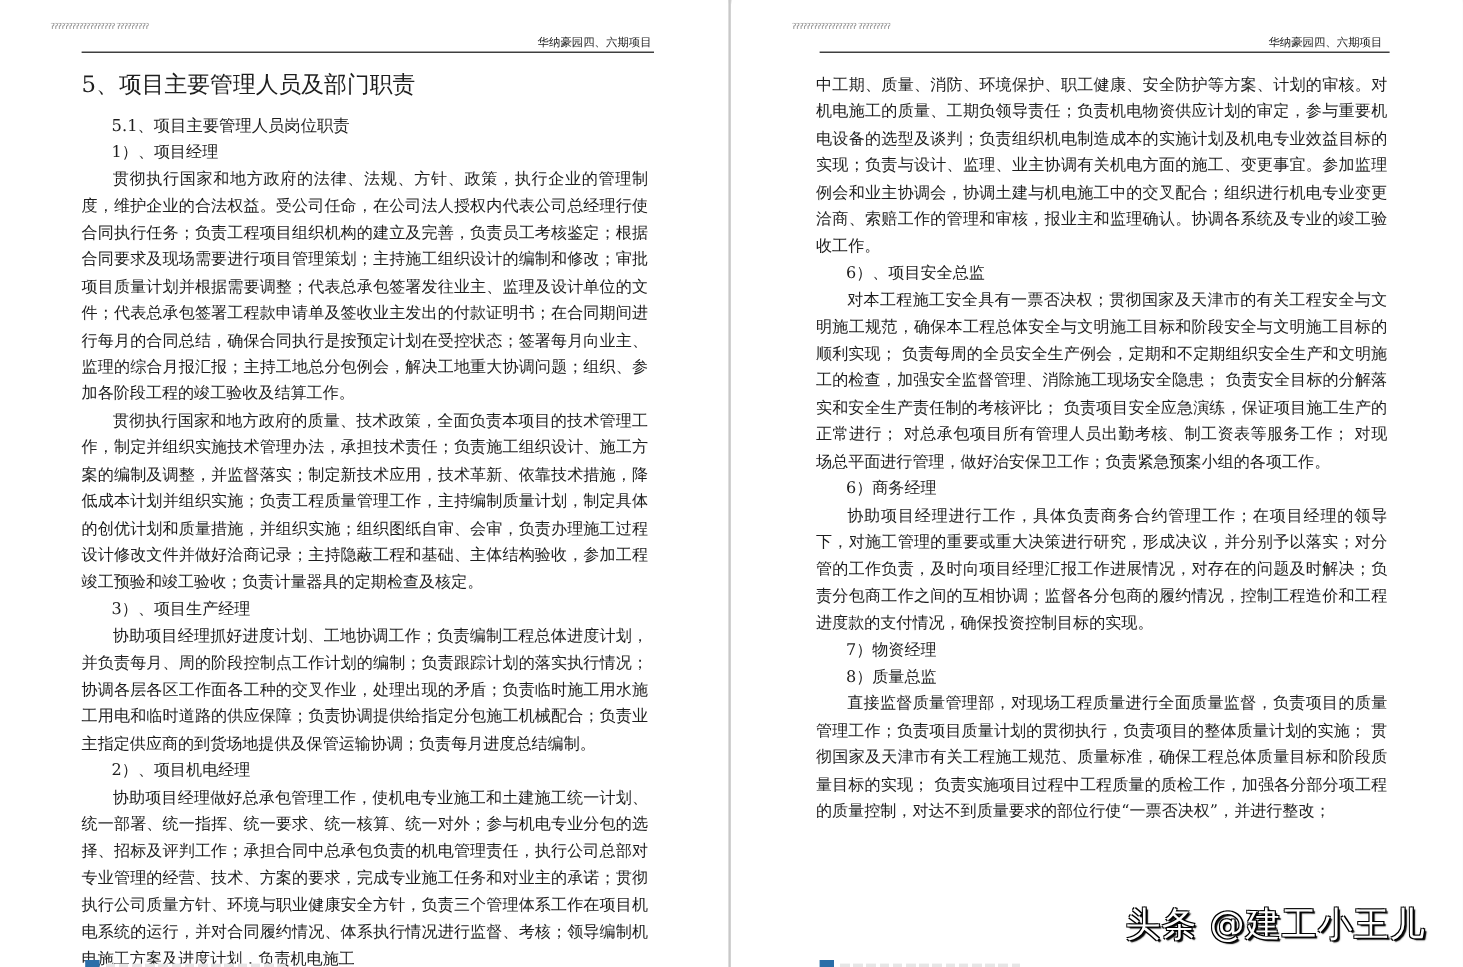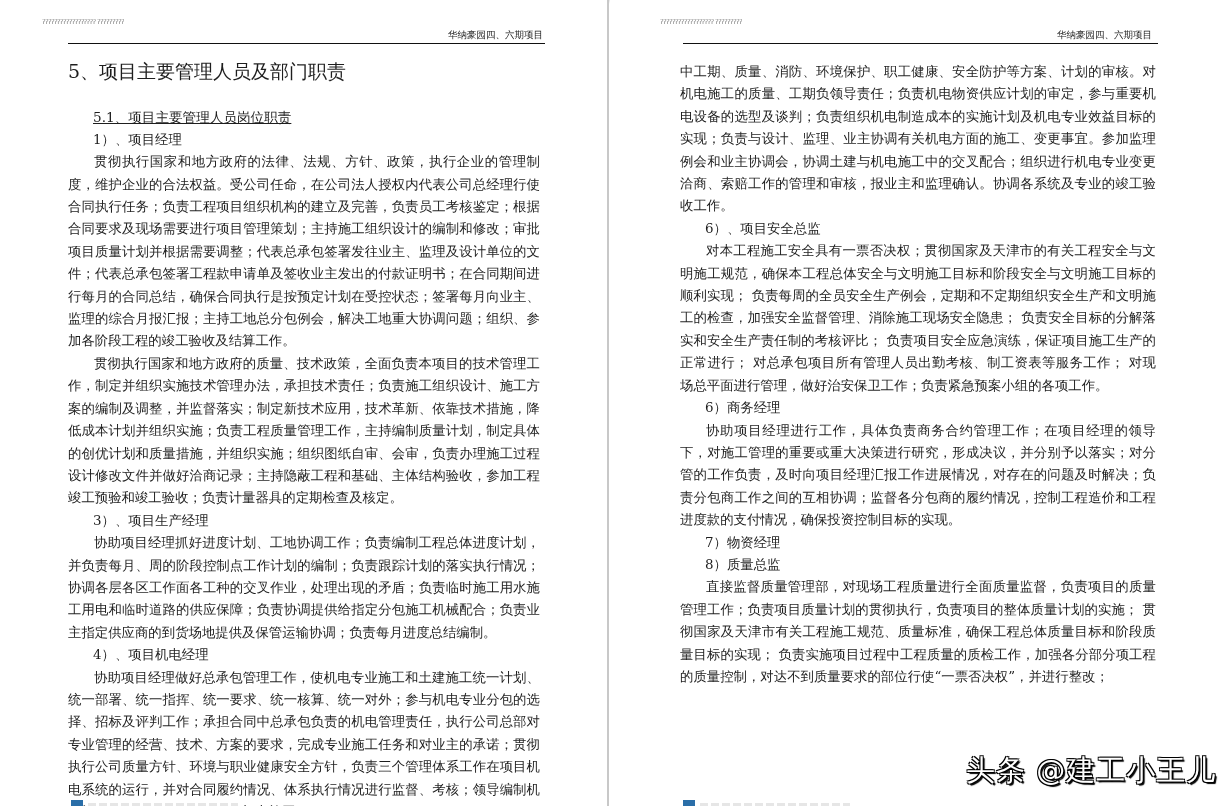--- a/index.html
+++ b/index.html
@@ -96,47 +96,46 @@
     left: 938px;
     top: 751px;
     font-family: "DejaVu Sans", sans-serif;
     font-size: 29px;
     color: #ffffff;
     letter-spacing: 1px;
     white-space: nowrap;
     text-shadow:
       1px 1px 0 #000, -1px -1px 0 #000, 1px -1px 0 #000, -1px 1px 0 #000,
       2px 2px 1px #000;
-    margin-left: 28px;
   }
 </style>
 </head>
 <body>
 
 <div class="viewer">
   <div class="top-shadow"></div>
 
   <div class="page page-left">
     <div class="logo" style="left:42px;">ʔʔʔʔʔʔʔʔʔʔʔʔʔʔʔʔʔʔ ʔʔʔʔʔʔʔʔʔʔʔʔʔʔʔʔʔʔ ʔʔʔʔʔʔʔʔʔʔʔʔʔʔʔʔʔʔ</div>
     <div class="header-text" style="right:64px;">华纳豪园四、六期项目</div>
     <div class="header-rule" style="left:68px; width:477px;"></div>
 
     <div class="body" style="left:68px; top:60px; width:472px;">
       <p class="h1">5、项目主要管理人员及部门职责</p>
-      <p class="h2" style="margin-top:24px;text-decoration:underline;">5.1、项目主要管理人员岗位职责</p>
+      <p class="h2" style="margin-top:12px;">5.1、项目主要管理人员岗位职责</p>
 
       <p class="h3">1）、项目经理</p>
       <p class="para">贯彻执行国家和地方政府的法律、法规、方针、政策，执行企业的管理制度，维护企业的合法权益。受公司任命，在公司法人授权内代表公司总经理行使合同执行任务；负责工程项目组织机构的建立及完善，负责员工考核鉴定；根据合同要求及现场需要进行项目管理策划；主持施工组织设计的编制和修改；审批项目质量计划并根据需要调整；代表总承包签署发往业主、监理及设计单位的文件；代表总承包签署工程款申请单及签收业主发出的付款证明书；在合同期间进行每月的合同总结，确保合同执行是按预定计划在受控状态；签署每月向业主、监理的综合月报汇报；主持工地总分包例会，解决工地重大协调问题；组织、参加各阶段工程的竣工验收及结算工作。</p>
 
       <p class="para">贯彻执行国家和地方政府的质量、技术政策，全面负责本项目的技术管理工作，制定并组织实施技术管理办法，承担技术责任；负责施工组织设计、施工方案的编制及调整，并监督落实；制定新技术应用，技术革新、依靠技术措施，降低成本计划并组织实施；负责工程质量管理工作，主持编制质量计划，制定具体的创优计划和质量措施，并组织实施；组织图纸自审、会审，负责办理施工过程设计修改文件并做好洽商记录；主持隐蔽工程和基础、主体结构验收，参加工程竣工预验和竣工验收；负责计量器具的定期检查及核定。</p>
 
       <p class="h3">3）、项目生产经理</p>
       <p class="para">协助项目经理抓好进度计划、工地协调工作；负责编制工程总体进度计划，并负责每月、周的阶段控制点工作计划的编制；负责跟踪计划的落实执行情况；协调各层各区工作面各工种的交叉作业，处理出现的矛盾；负责临时施工用水施工用电和临时道路的供应保障；负责协调提供给指定分包施工机械配合；负责业主指定供应商的到货场地提供及保管运输协调；负责每月进度总结编制。</p>
 
-      <p class="h3">4）、项目机电经理</p>
+      <p class="h3">2）、项目机电经理</p>
       <p class="para">协助项目经理做好总承包管理工作，使机电专业施工和土建施工统一计划、统一部署、统一指挥、统一要求、统一核算、统一对外；参与机电专业分包的选择、招标及评判工作；承担合同中总承包负责的机电管理责任，执行公司总部对专业管理的经营、技术、方案的要求，完成专业施工任务和对业主的承诺；贯彻执行公司质量方针、环境与职业健康安全方针，负责三个管理体系工作在项目机电系统的运行，并对合同履约情况、体系执行情况进行监督、考核；领导编制机电施工方案及进度计划，负责机电施工</p>
     </div>
 
     <div class="footer-icon" style="left:71px;"></div>
     <div class="footer-line" style="left:88px;"></div>
   </div>
 
   <div class="page-divider"></div>
 
   <div class="page page-right">

